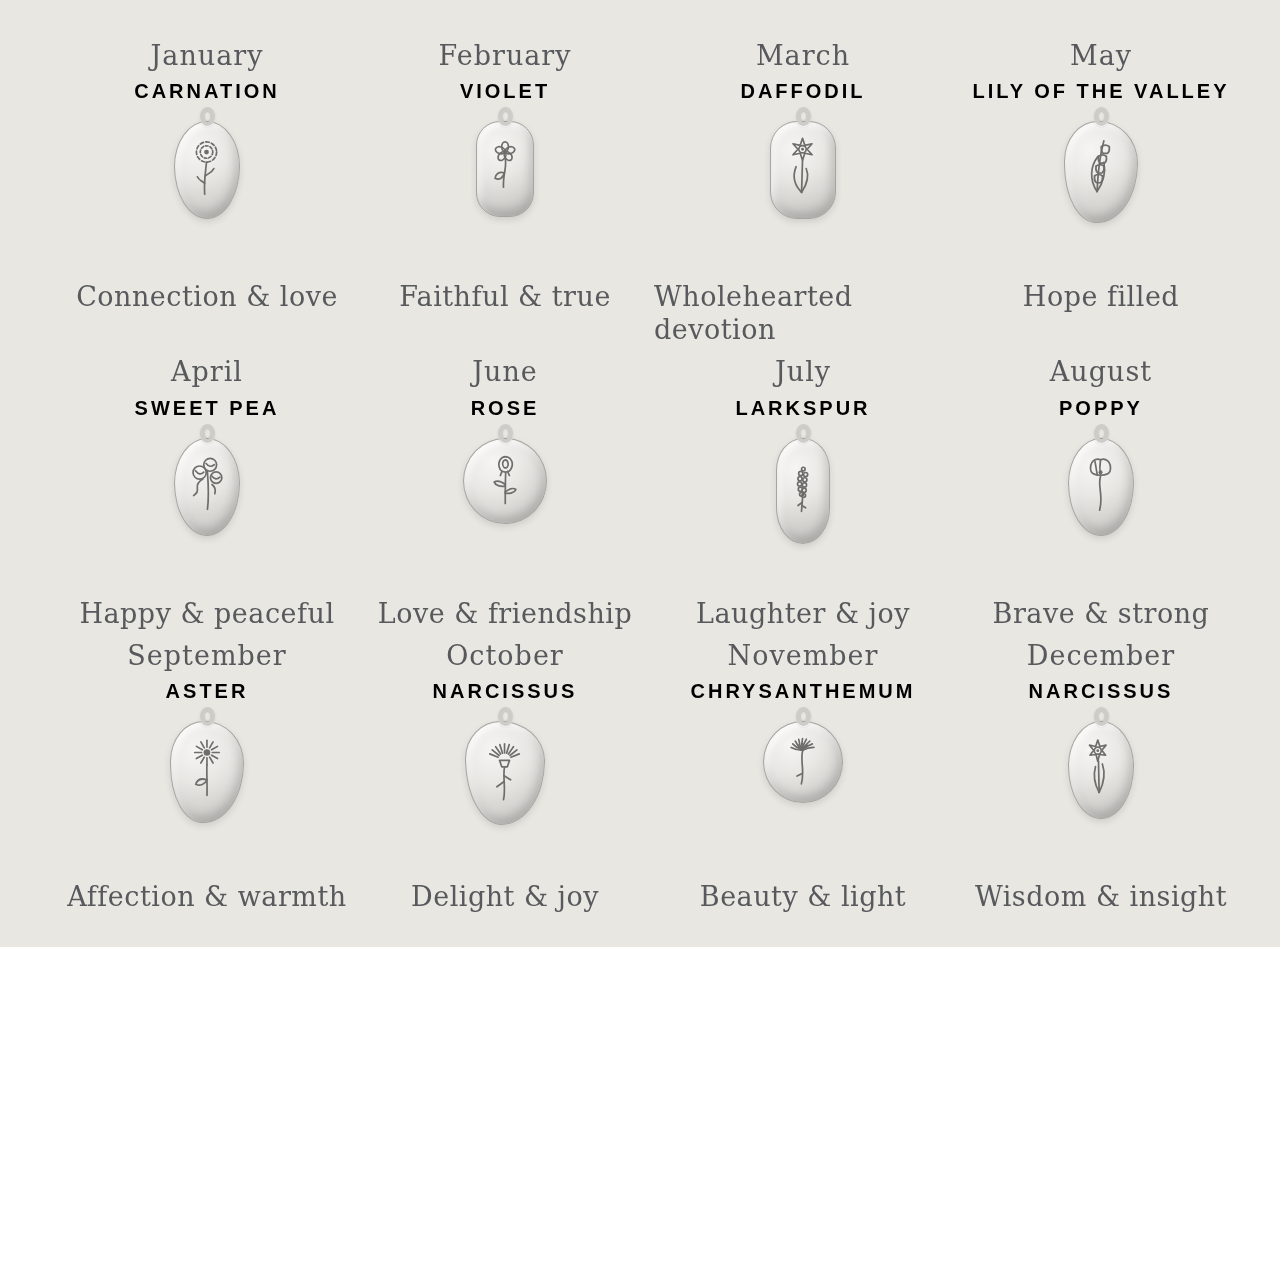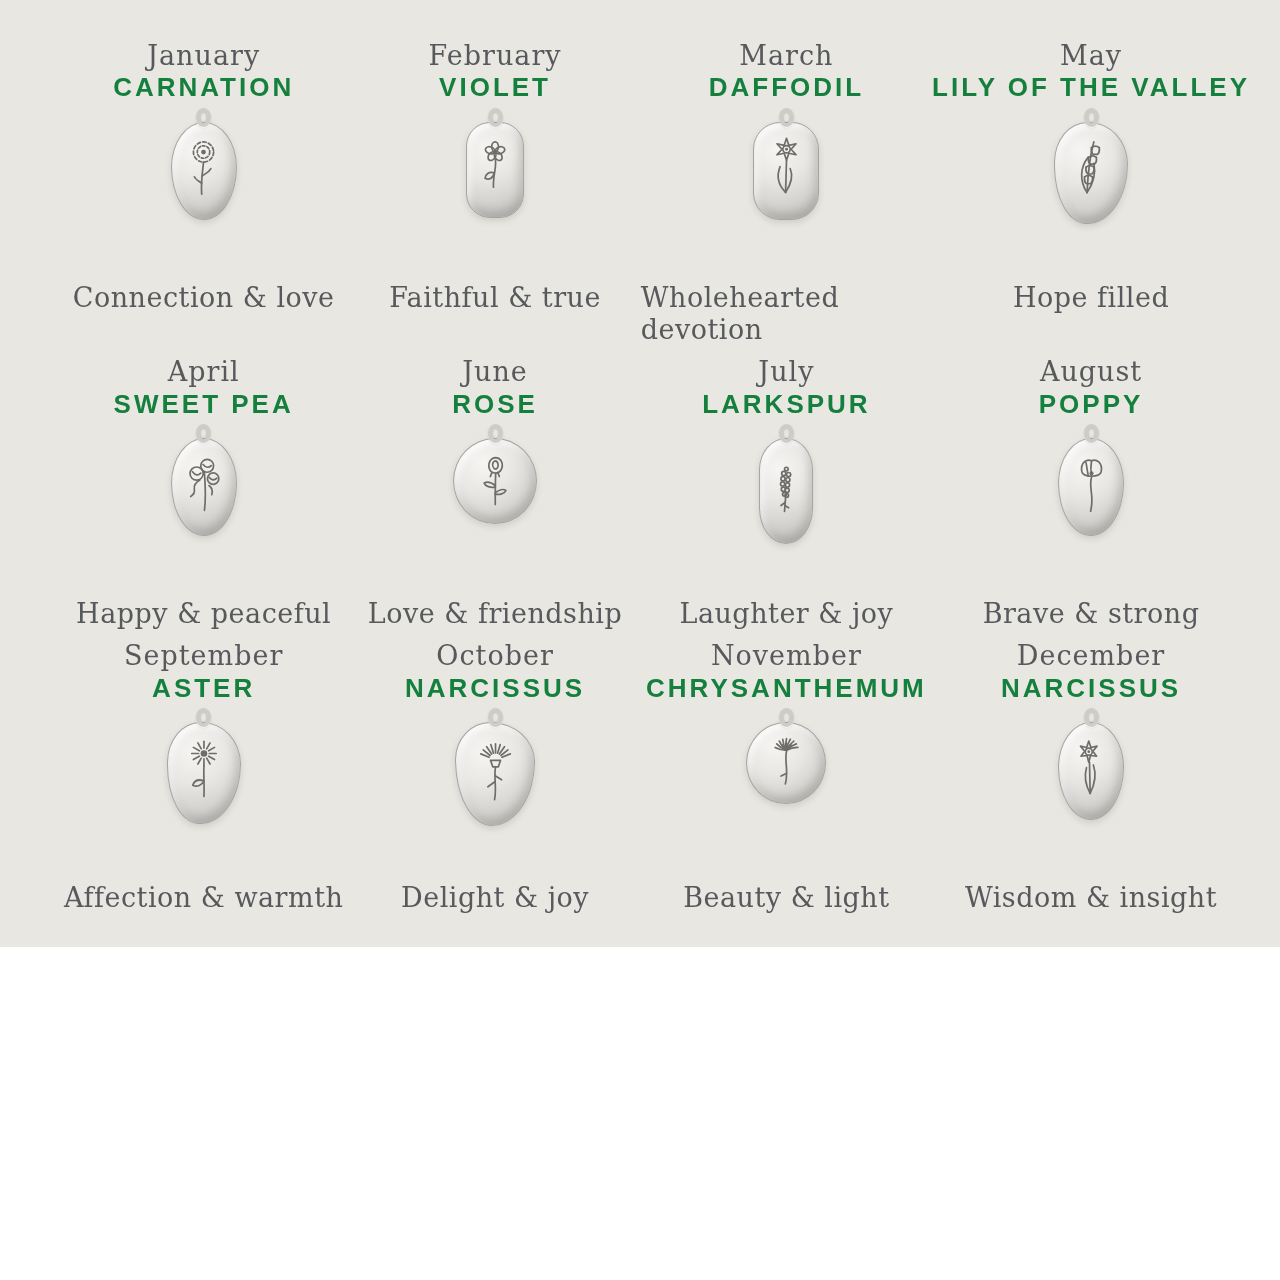--- a/index.html
+++ b/index.html
@@ -13,22 +13,22 @@
     padding:30px 30px 36px 58px;
   }
   .cell{display:flex;flex-direction:column;align-items:center;}
   .month{
     font-family:"DejaVu Serif",serif;
     font-size:27px;color:#57595d;letter-spacing:1px;
     margin-top:10px;line-height:1.2;
   }
   .flower{
     font-family:"Liberation Sans",sans-serif;
-    font-weight:700;font-size:26px;letter-spacing:3px;
-    color:#15803d;margin-top:0;line-height:1.2;white-space:nowrap;
+    font-weight:700;font-size:20px;letter-spacing:3px;
+    color:#000000;margin-top:7px;line-height:1.2;white-space:nowrap;
   }
   .meaning{
     font-family:"DejaVu Serif",serif;
     font-size:27px;color:#57595d;letter-spacing:0.5px;
     margin-top:14px;line-height:1.2;
   }
   .pendant-area{
     height:160px;margin-top:4px;
     display:flex;flex-direction:column;align-items:center;justify-content:flex-start;
   }

